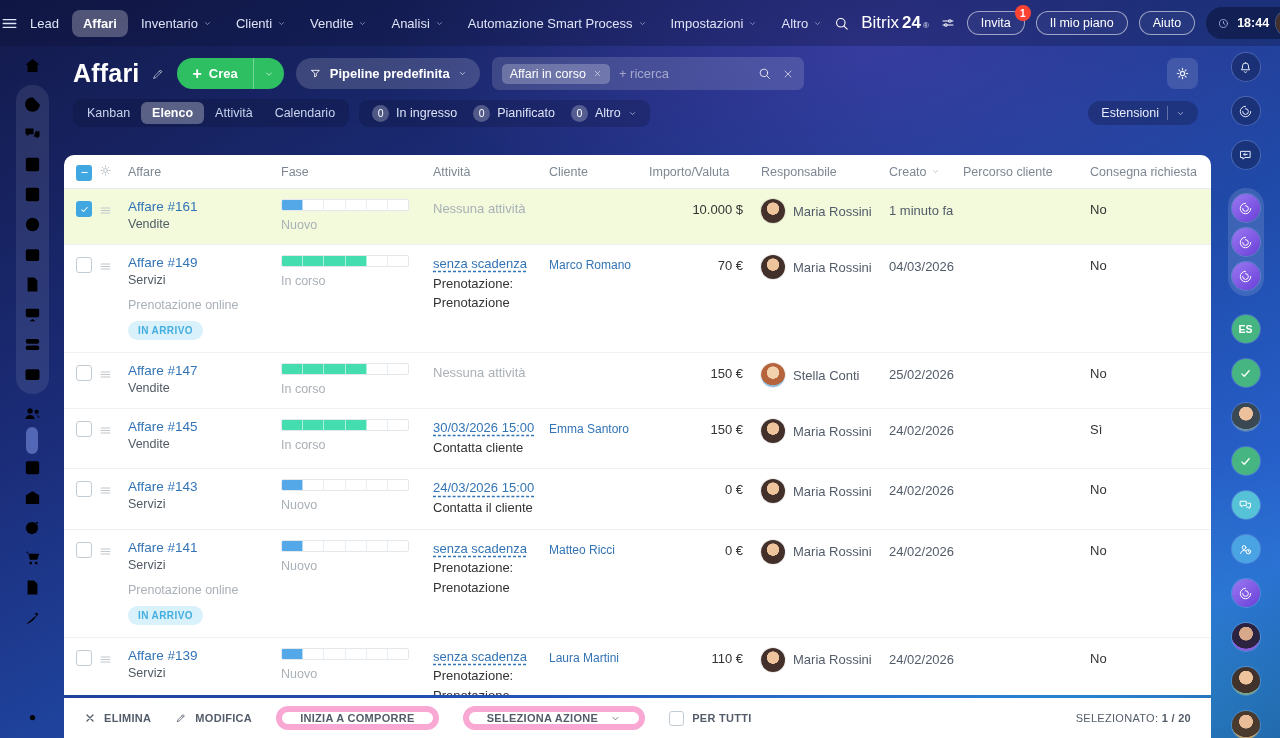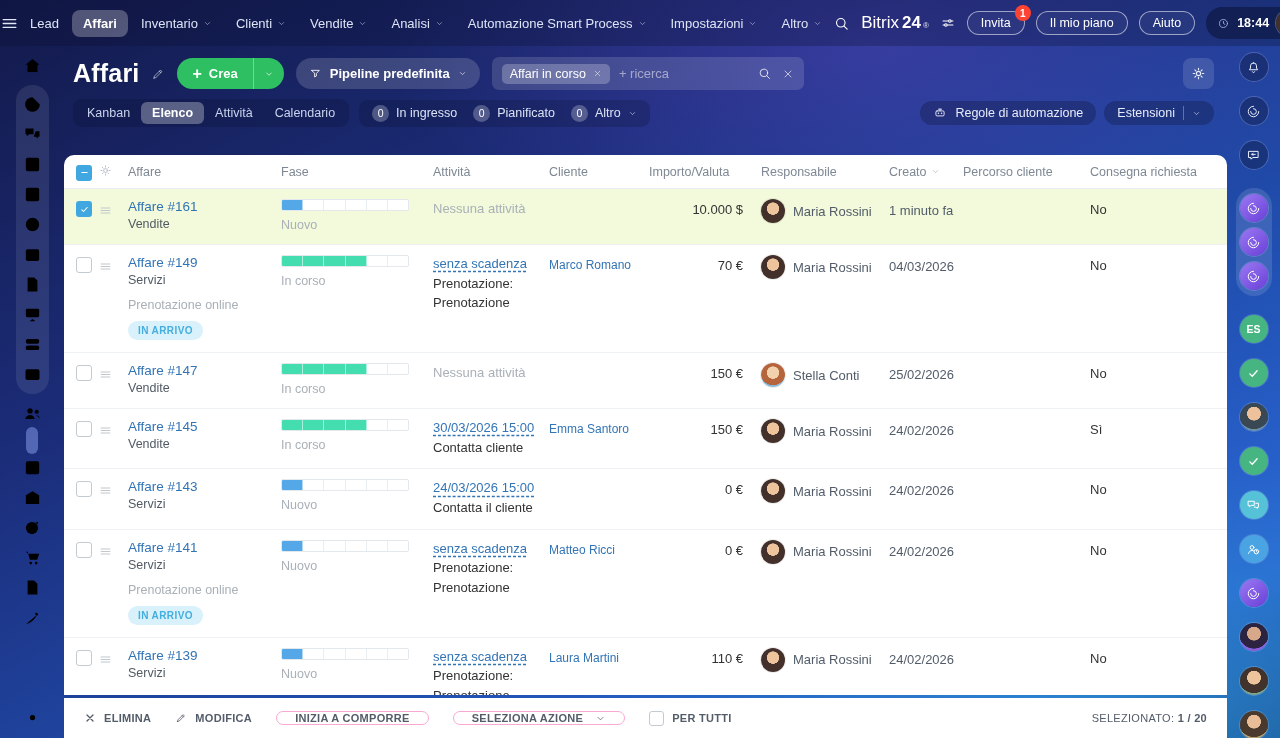--- a/index.html
+++ b/index.html
@@ -43,21 +43,21 @@
   .main{flex:1;display:flex;min-height:0}
   .left-rail{width:64px;flex:0 0 auto;display:flex;flex-direction:column;align-items:center;
     padding:9px 0 10px;gap:9px;color:#ccd6f0}
   .rail-group{background:rgba(255,255,255,.09);border-radius:16px;padding:9px 6px;display:flex;
     flex-direction:column;gap:9px;align-items:center}
   .rail-ic{width:21px;height:21px;cursor:pointer;color:#ccd6f0}
   .rail-active{background:rgba(150,176,255,.45);border-radius:10px;padding:6px;margin:-6px 0;cursor:pointer}
   .rail-active .rail-ic{color:#fff}
   .rail-foot{margin-top:auto}
   .content{flex:1;display:flex;flex-direction:column;min-width:0}
-  .right-rail{width:53px;flex:0 0 auto;display:flex;flex-direction:column;align-items:center;
+  .right-rail{width:69px;flex:0 0 auto;display:flex;flex-direction:column;align-items:center;
     padding:7px 0;gap:16px}
   .rr-item{width:28px;height:28px;border-radius:50%;display:flex;align-items:center;flex:0 0 auto;
     justify-content:center;color:#fff;cursor:pointer;font-size:10.5px;font-weight:bold;
     box-shadow:0 0 0 1px rgba(255,255,255,.18)}
   .rr-item .icn{width:15px;height:15px}
   .rr-group{background:rgba(255,255,255,.13);border-radius:19px;padding:6px 4px;display:flex;
     flex-direction:column;gap:6px;margin:3px 0}
   .ghost{background:rgba(13,22,56,.38);color:#e6ebfa}
   .purple{background:linear-gradient(140deg,#9a79f2,#6a3fd8)}
   .green{background:#47b581}
@@ -152,21 +152,21 @@
   .c-resp{display:flex;align-items:center;gap:8px}
   .resp-name{color:#525c69;font-size:13px;white-space:nowrap}
   .c-created{color:#525c69;font-size:13px;white-space:nowrap;padding-top:4px}
   .c-delivery{font-size:13px;color:#333;padding-top:3px}
   
   .footer-bar{background:#fff;height:40px;margin-top:3px;display:flex;align-items:center;gap:24px;
     padding:0 20px;color:#535c69;flex:0 0 auto}
   .fbtn{display:flex;align-items:center;gap:8px;font-size:11px;font-weight:bold;letter-spacing:.3px;
     text-transform:uppercase;cursor:pointer;white-space:nowrap}
   .fbtn .icn{width:12px;height:12px}
-  .fbtn.boxed{border:1px solid #f9a8d4;border-radius:12px;padding:0 18px;gap:12px}
+  .fbtn.boxed{border:6px solid #f9a8d4;border-radius:12px;padding:0 18px;gap:12px}
   .fbtn .cb{width:15px;height:15px}
   .fsel{margin-left:auto;font-size:11px;letter-spacing:.3px;text-transform:uppercase;color:#535c69}
   .fsel b{font-weight:bold}
 </style>
 </head>
 <body>
 
 <div class="app">
 
   <div class="topbar">
@@ -463,30 +463,20 @@
               <span>Altro</span>
               <span class="icn" style="width: 9px; height: 9px;">
                 <svg viewBox="0 0 24 24">
                   <path d="M6.5 9.5 12 15l5.5-5.5"></path>
                 </svg>
               </span>
             </div>
           </div>
         <div class="toolbar-right">
           <div class="tool-pill">
-            <span class="icn">
-                <svg viewBox="0 0 24 24">
-                  <rect x="5" y="8.4" width="14" height="8.6" rx="2"></rect>
-                  <path d="M12 5.4v3M9.4 5.4h5.2"></path>
-                  <path d="M9.3 12.6h.01M14.7 12.6h.01" stroke-width="2.6"></path>
-                </svg>
-              </span>
-            <span>Regole di automazione</span>
-          </div>
-          <div class="tool-pill">
             <span>Estensioni</span>
             <span class="divider"></span>
             <span class="icn cv">
                 <svg viewBox="0 0 24 24">
                   <path d="M6.5 9.5 12 15l5.5-5.5"></path>
                 </svg>
               </span>
           </div>
         </div>
       </div>

